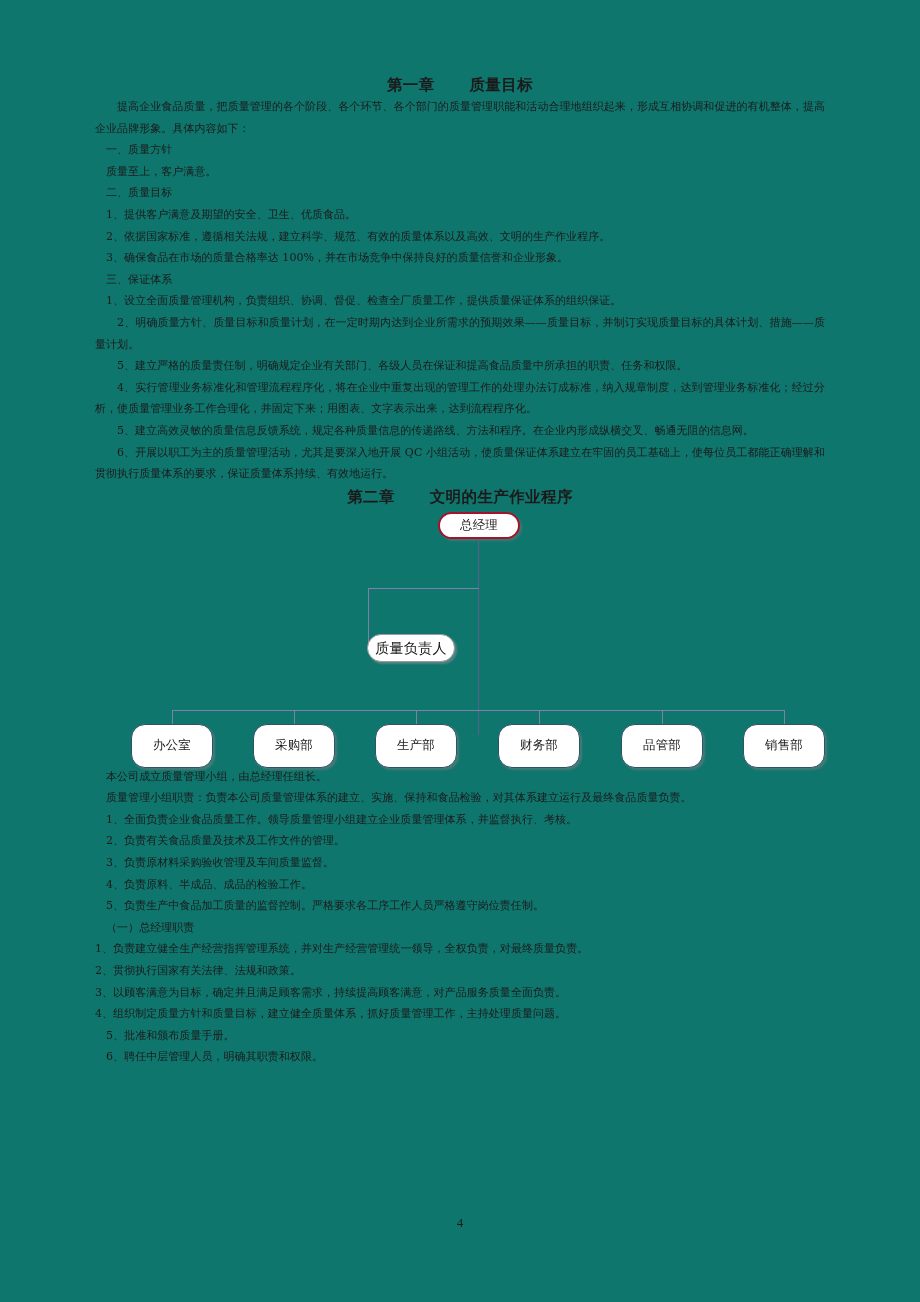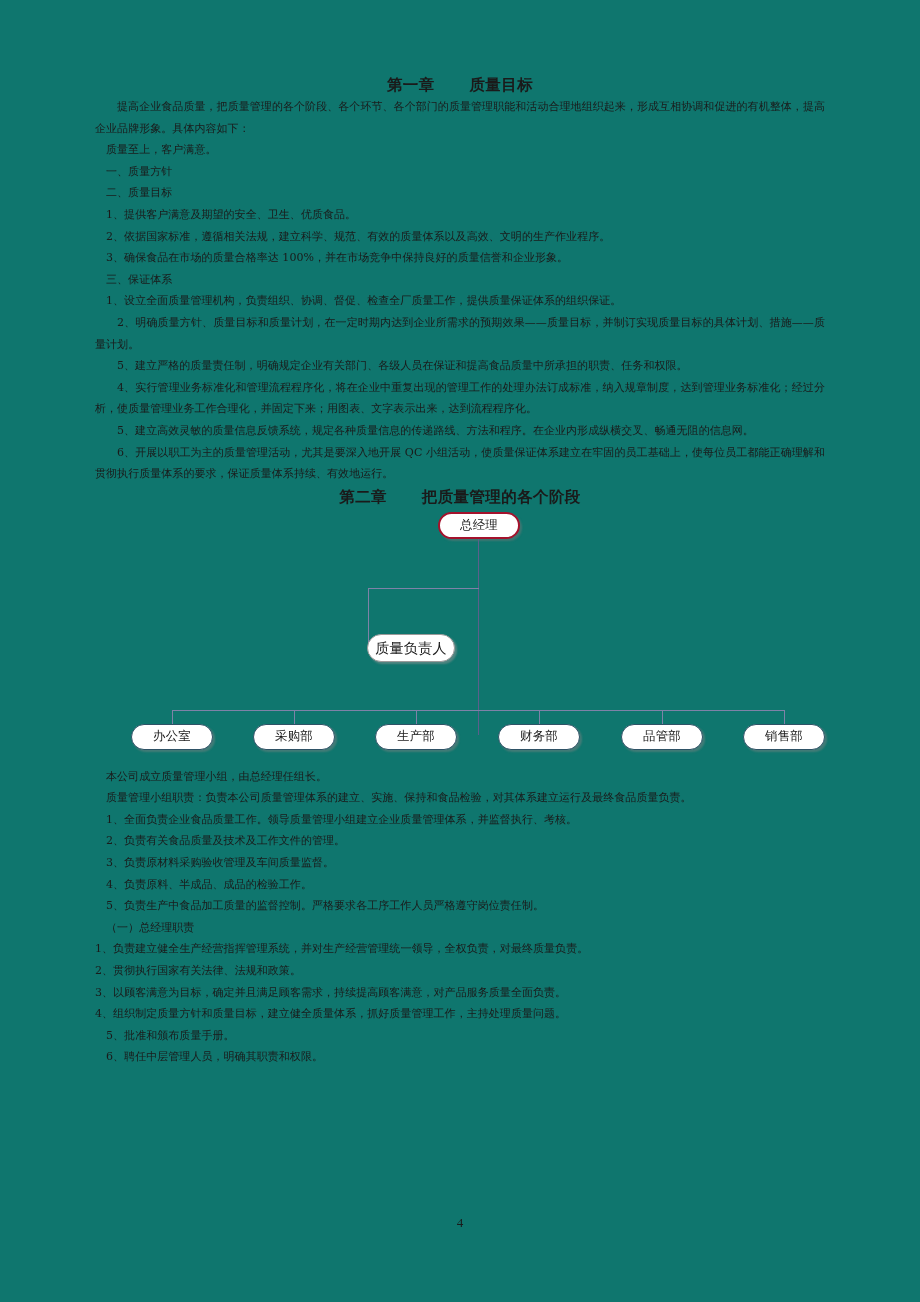--- a/index.html
+++ b/index.html
@@ -84,21 +84,21 @@
     width: 88px;
     height: 28px;
     border: 1.8px solid #9a9a9a;
     border-radius: 15px;
     box-shadow: 2px 2px 2px rgba(150,150,150,0.5);
     font-size: 14px;
   }
   .node-dept {
     top: 216px;
     width: 82px;
-    height: 26px;
+    height: 44px;
     border: 1.8px solid #2e5266;
     border-radius: 14px;
     box-shadow: 2px 2px 2px rgba(130,130,130,0.45);
   }
   .line {
     position: absolute;
     background: #5b5f8c;
   }
   .line-v { width: 1.2px; }
   .line-h { height: 1.2px; }
@@ -119,37 +119,37 @@
 </head>
 <body>
 
 <div class="page">
   <div class="content">
 
     <div class="chapter-heading">第一章      质量目标</div>
 
     <p class="body indent2">提高企业食品质量，把质量管理的各个阶段、各个环节、各个部门的质量管理职能和活动合理地组织起来，形成互相协调和促进的有机整体，提高企业品牌形象。具体内容如下：</p>
 
+    <p class="body indent1">一、质量方针</p>
     <p class="body indent1">质量至上，客户满意。</p>
-    <p class="body indent1">一、质量方针</p>
 
     <p class="body indent1">二、质量目标</p>
     <p class="body indent1">1、提供客户满意及期望的安全、卫生、优质食品。</p>
     <p class="body indent1">2、依据国家标准，遵循相关法规，建立科学、规范、有效的质量体系以及高效、文明的生产作业程序。</p>
     <p class="body indent1">3、确保食品在市场的质量合格率达 100%，并在市场竞争中保持良好的质量信誉和企业形象。</p>
 
     <p class="body indent1">三、保证体系</p>
     <p class="body indent1">1、设立全面质量管理机构，负责组织、协调、督促、检查全厂质量工作，提供质量保证体系的组织保证。</p>
     <p class="body indent2">2、明确质量方针、质量目标和质量计划，在一定时期内达到企业所需求的预期效果——质量目标，并制订实现质量目标的具体计划、措施——质量计划。</p>
     <p class="body indent2">5、建立严格的质量责任制，明确规定企业有关部门、各级人员在保证和提高食品质量中所承担的职责、任务和权限。</p>
     <p class="body indent2">4、实行管理业务标准化和管理流程程序化，将在企业中重复出现的管理工作的处理办法订成标准，纳入规章制度，达到管理业务标准化；经过分析，使质量管理业务工作合理化，并固定下来；用图表、文字表示出来，达到流程程序化。</p>
     <p class="body indent2">5、建立高效灵敏的质量信息反馈系统，规定各种质量信息的传递路线、方法和程序。在企业内形成纵横交叉、畅通无阻的信息网。</p>
     <p class="body indent2">6、开展以职工为主的质量管理活动，尤其是要深入地开展 QC 小组活动，使质量保证体系建立在牢固的员工基础上，使每位员工都能正确理解和贯彻执行质量体系的要求，保证质量体系持续、有效地运行。</p>
 
-    <div class="chapter-heading h-second">第二章      把质量管理的各个阶段</div>
+    <div class="chapter-heading h-second">第二章      文明的生产作业程序</div>
 
     <div class="org-chart">
 
       <div class="node node-ceo">
         <span>总经理</span>
       </div>
 
       <div class="line line-v" style="left:383px; top:31px; height:196px;"></div>
 
       <div class="line line-h line-light" style="left:273px; top:80px; width:111px;"></div>

